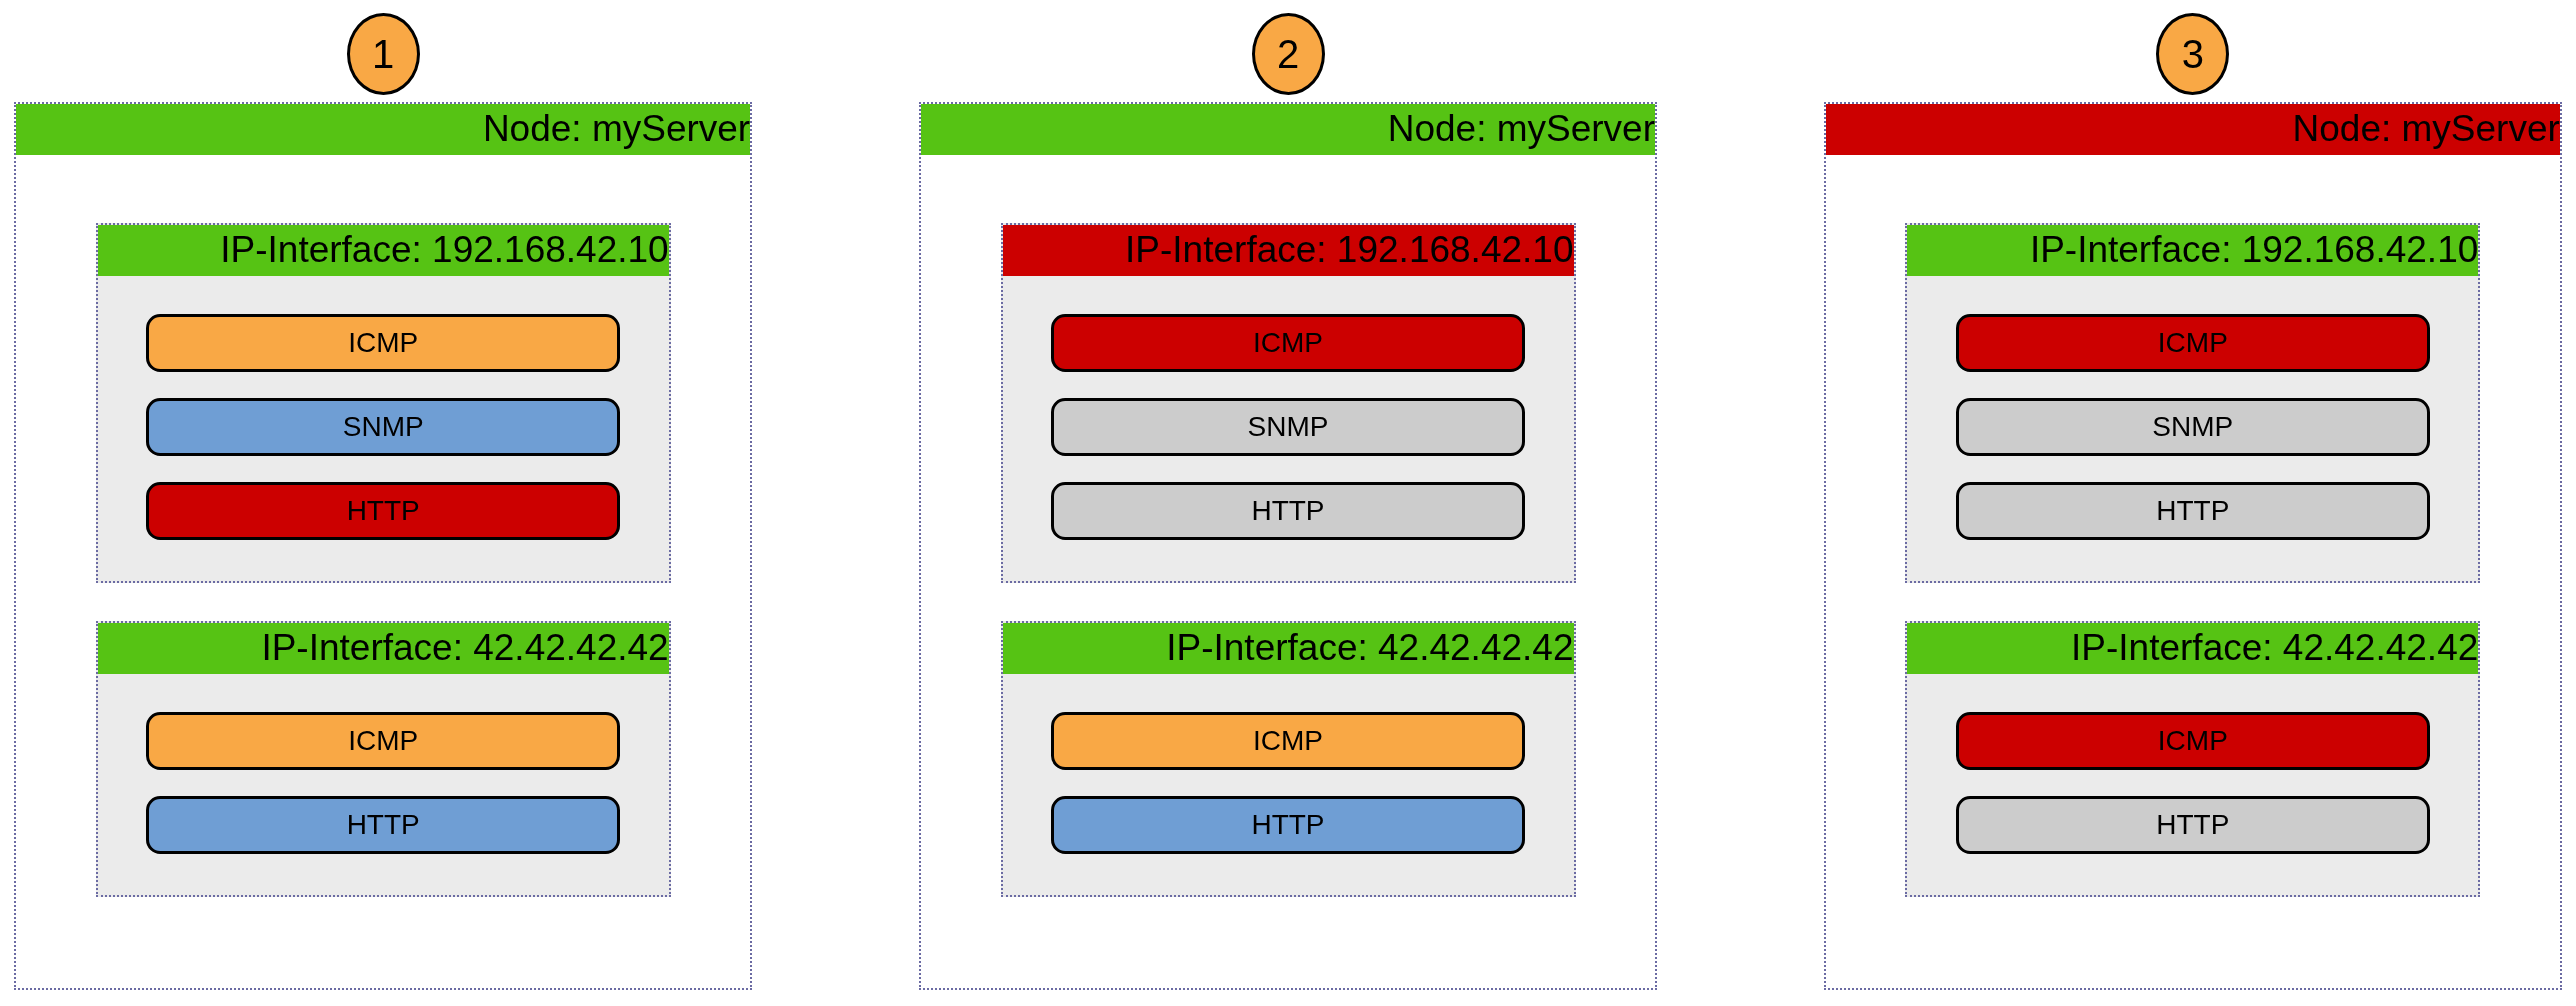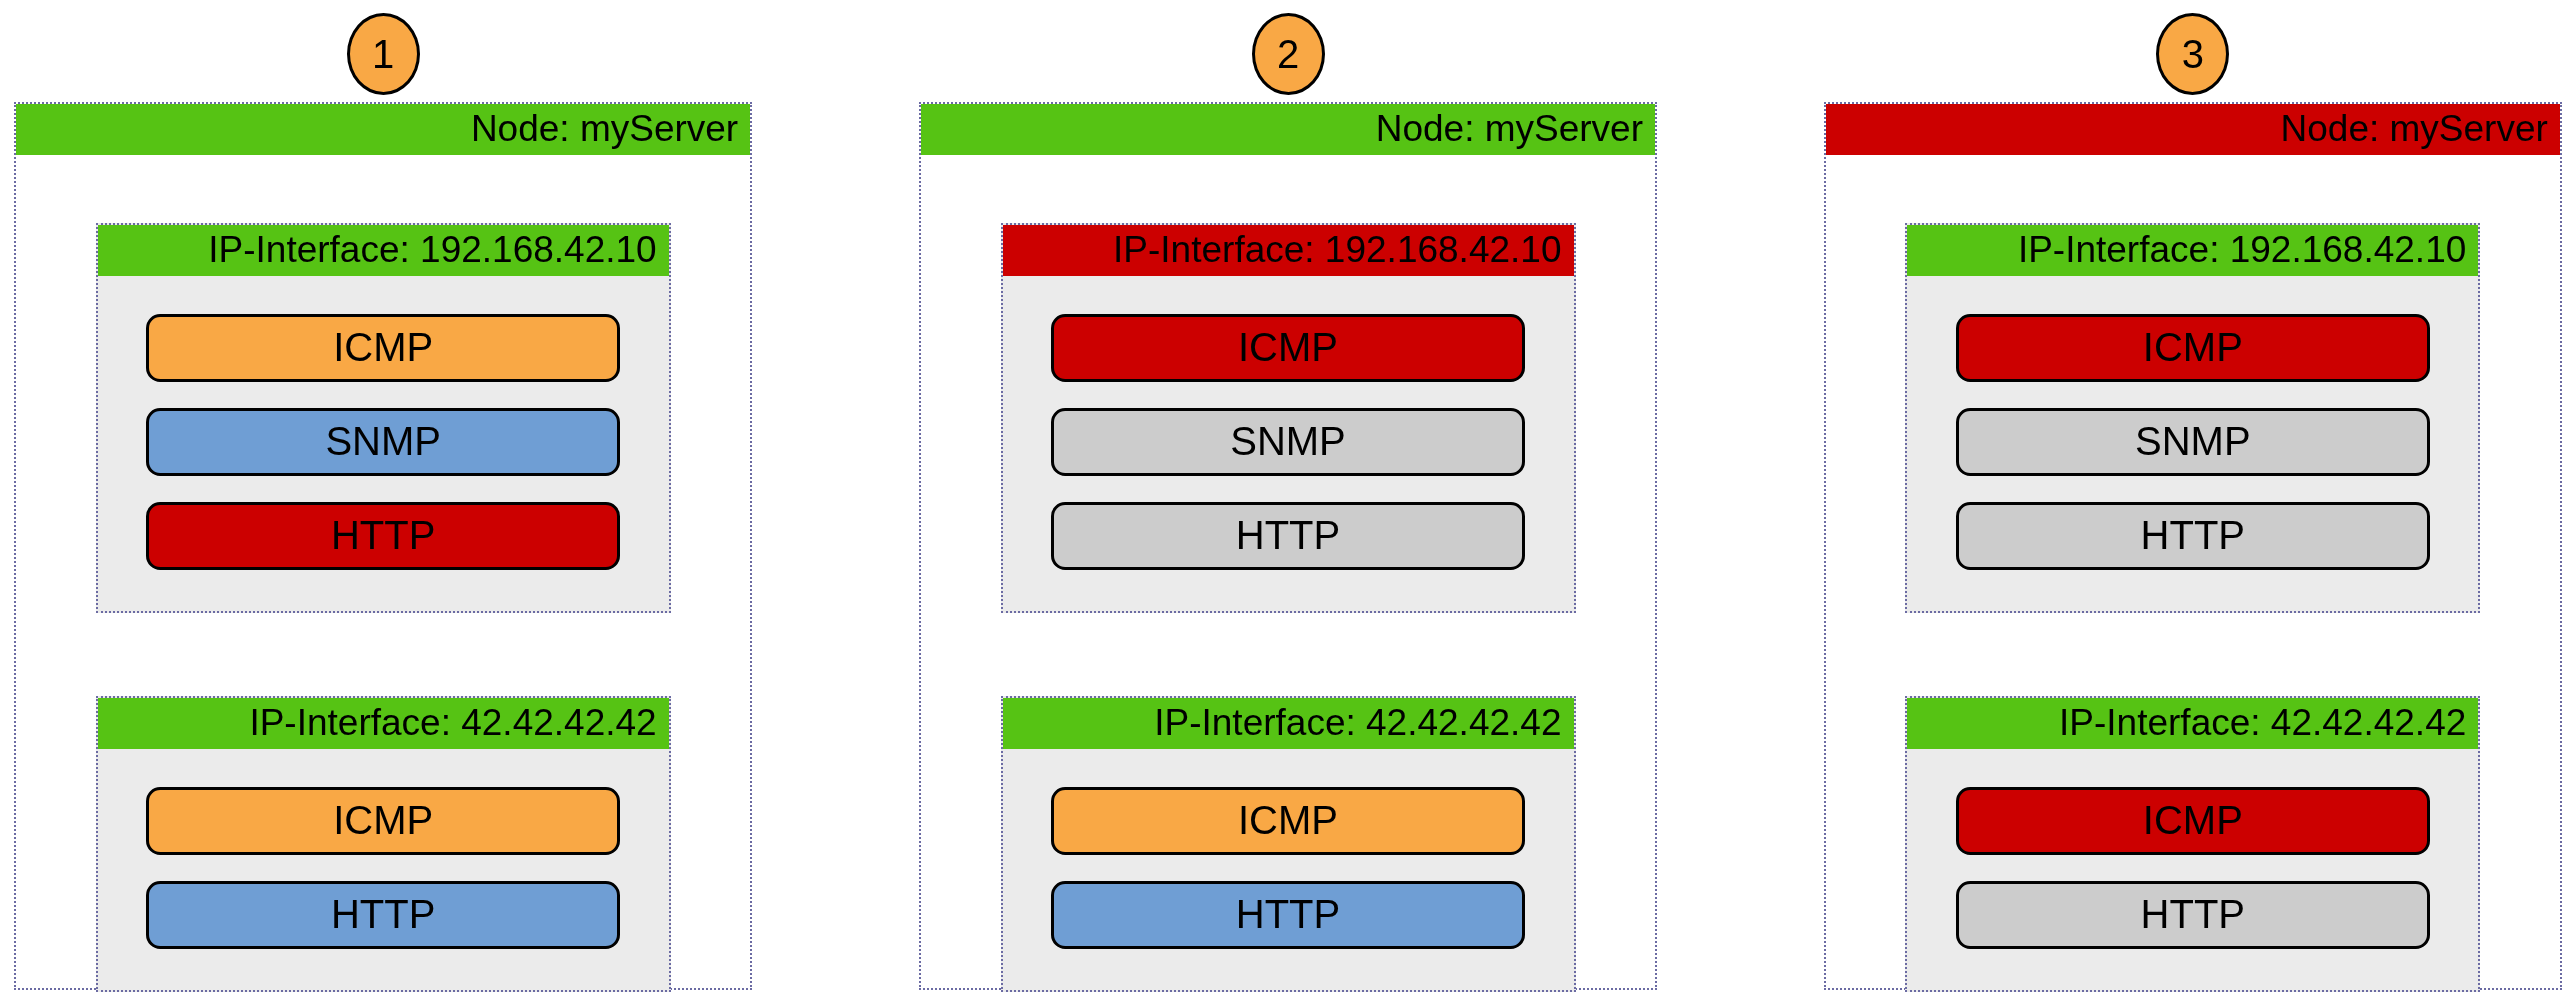--- a/index.html
+++ b/index.html
@@ -36,47 +36,47 @@
     margin-top: 7.1px;
     width: 738px; height: 888px;
     box-sizing: border-box;
     border: 2.4px dotted #6B6BA3;
     background: #ffffff;
   }
   .bar {
     height: 51px;
     box-sizing: border-box;
     display: flex; align-items: center; justify-content: flex-end;
-    padding-right: 12px;
+    padding-right: 0;
     font-size: 37px;
     white-space: nowrap;
     overflow: hidden;
   }
   .iface {
     width: 575px;
     margin: 68px auto 0;
     box-sizing: border-box;
     border: 2.4px dotted #6B6BA3;
     text-align: center;
   }
-  .iface.second { margin-top: 83px; }
+  .iface.second { margin-top: 38px; }
   .services {
     display: flex;
     flex-direction: column;
     align-items: center;
     gap: 26px;
     padding: 38px 0 41px;
   }
   .pill {
-    width: 474px; height: 68px;
+    width: 474px; height: 58px;
     box-sizing: border-box;
     border: 3.2px solid #000;
     border-radius: 14.2px;
     display: flex; align-items: center; justify-content: center;
-    font-size: 40px;
+    font-size: 28px;
   }
 </style>
 </head>
 <body>
 
 <div class="canvas">
 
   <section class="node-col">
     <div class="badge" style="background-color: rgb(249, 168, 69);">
       <span>1</span>

